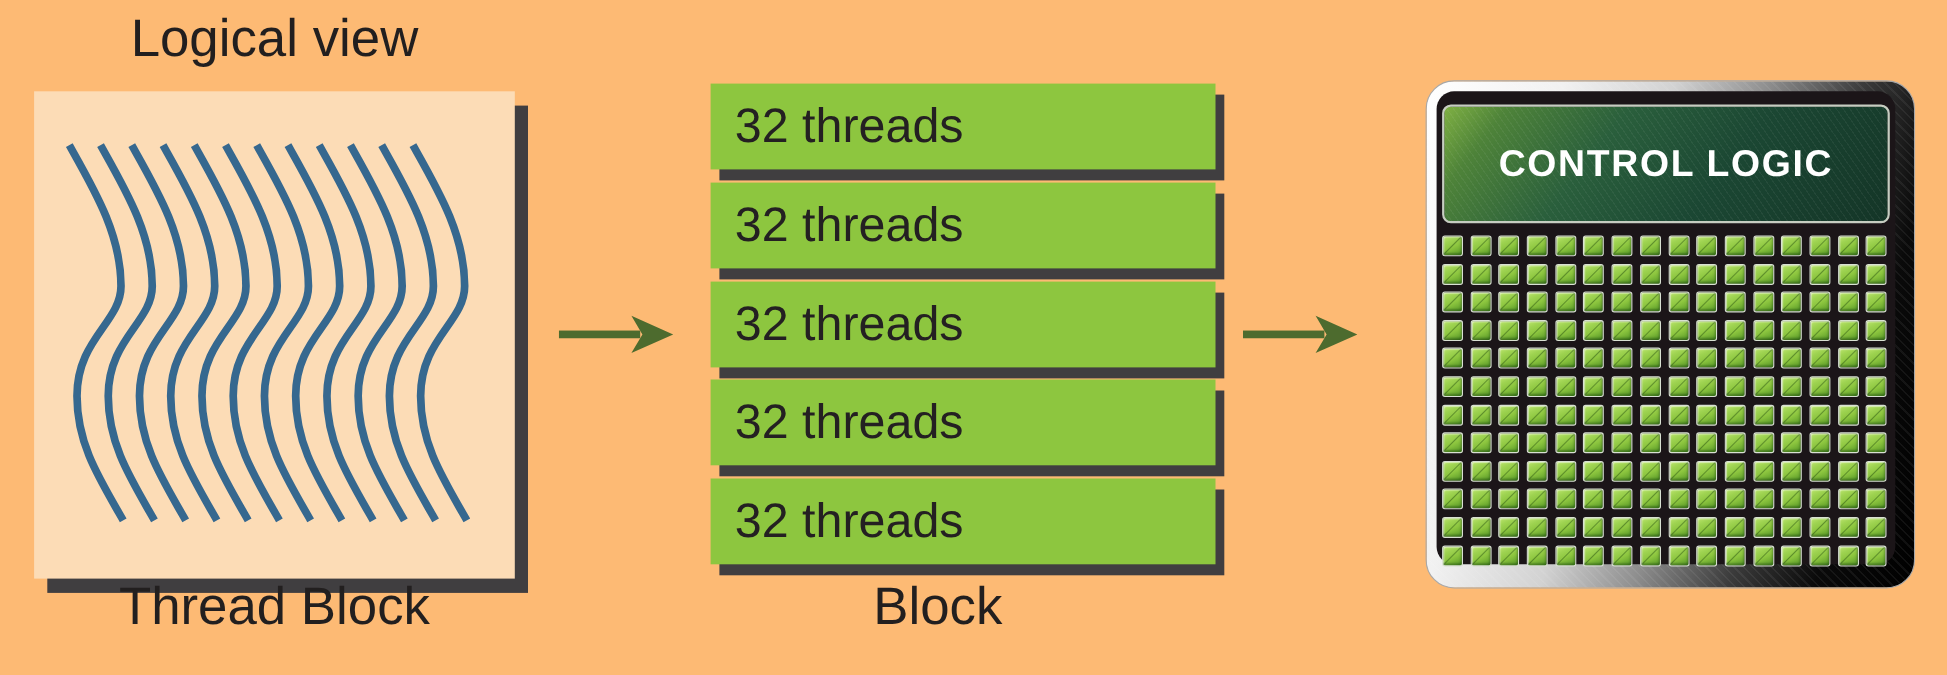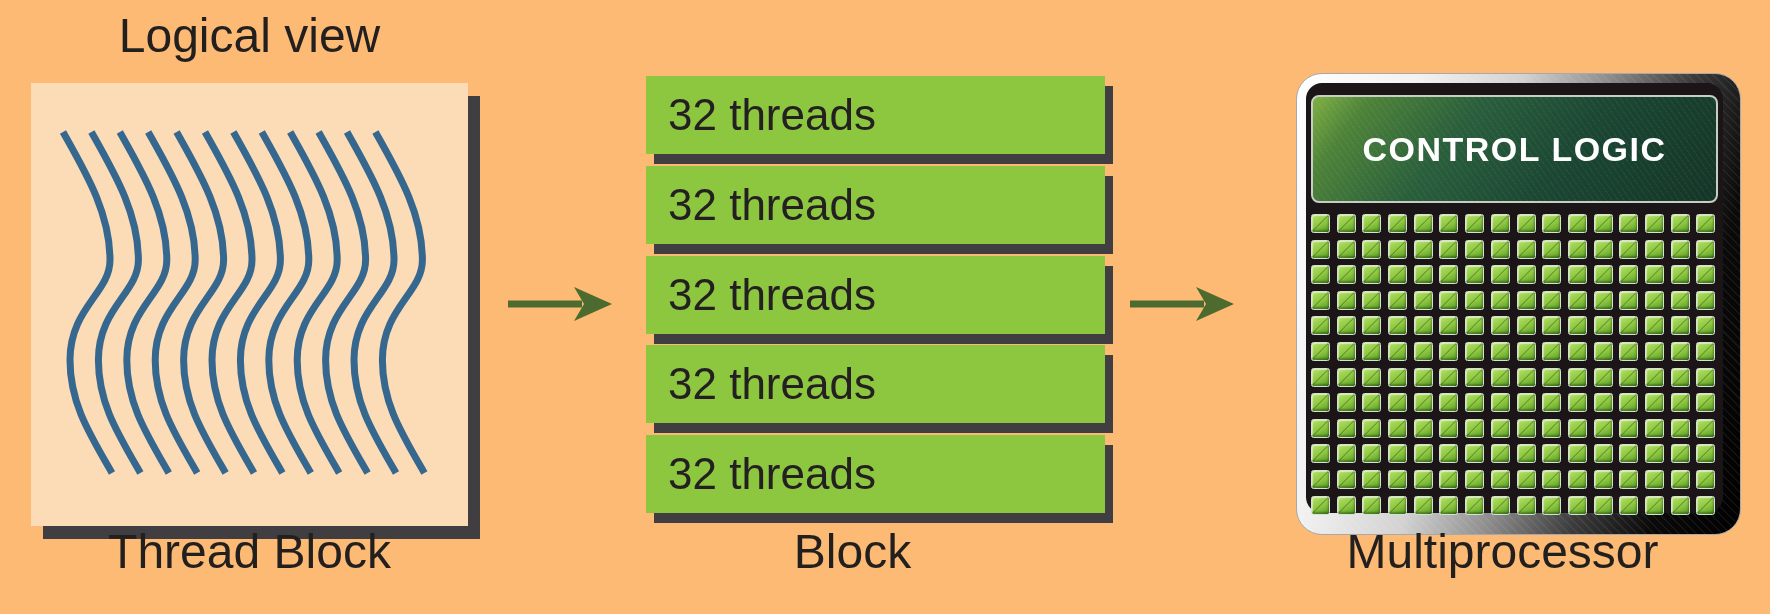--- a/index.html
+++ b/index.html
@@ -341,15 +341,14 @@
           <div class="core"></div>
           <div class="core"></div>
           <div class="core"></div>
           <div class="core"></div>
           <div class="core"></div>
           <div class="core"></div>
         </div>
     </div>
   </div>
 
-  <div class="col-caption t-right">Multiprocessor</div>
 
 </div>
 
 </body></html>

